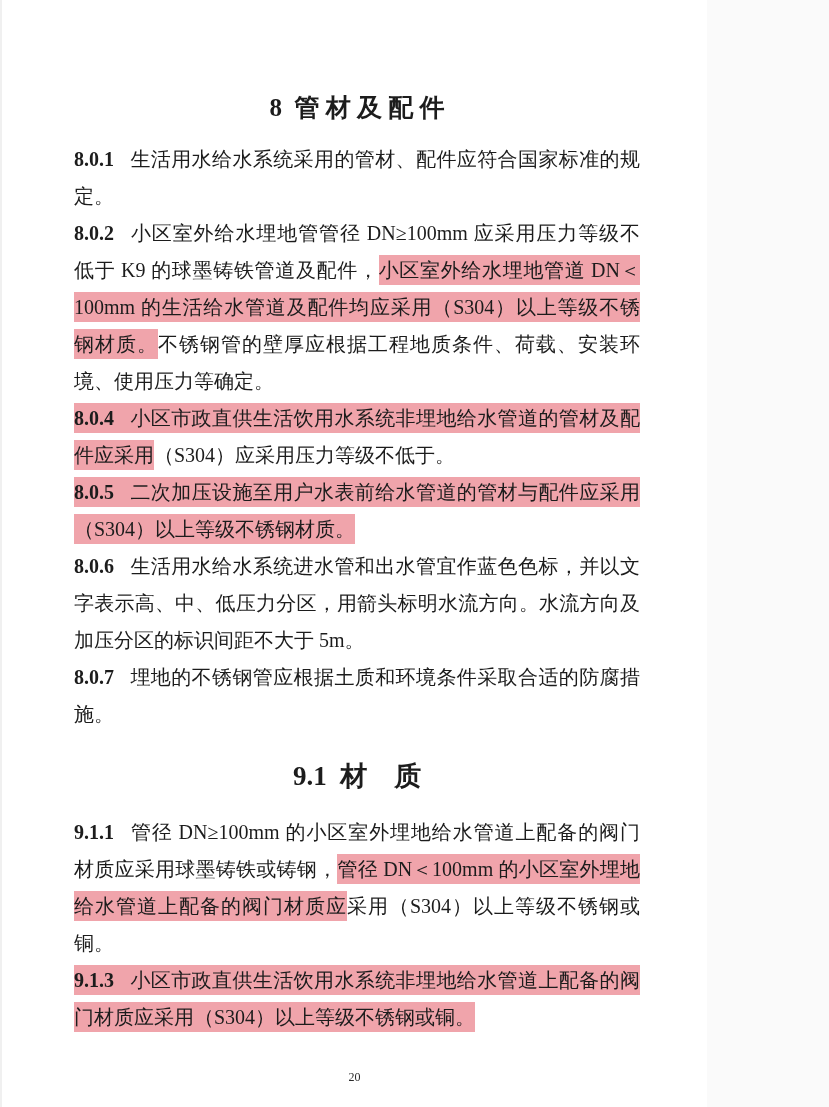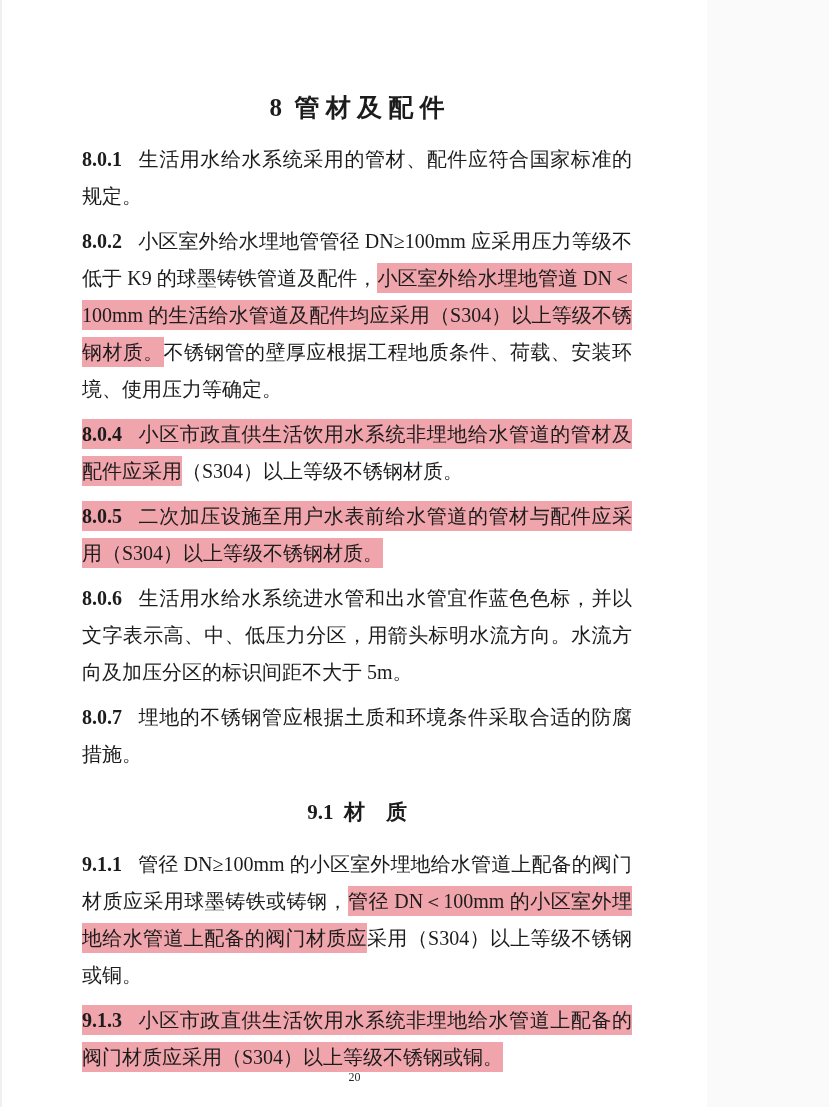--- a/index.html
+++ b/index.html
@@ -33,28 +33,28 @@
     font-weight: bold;
     font-size: 25px;
     line-height: 1.3;
     white-space: pre;
     margin: 22px 0 16px 0;
     color: var(--text-color);
   }
   .section-heading {
     text-align: center;
     font-weight: bold;
-    font-size: 21px;
+    font-size: 27px;
     line-height: 1.3;
     white-space: pre;
     margin: 26px 0 20px 0;
     color: var(--text-color);
   }
   p.clause {
-    margin: 8px;
+    margin: 0;
     font-size: 20px;
     line-height: 37px;
     text-align: justify;
     text-justify: inter-ideograph;
     color: var(--text-color);
   }
   .num {
     font-weight: bold;
     padding-right: 16px;
   }
@@ -74,21 +74,21 @@
   }
 </style>
 </head>
 <body>
 
 <div class="page">
   <div class="content">
       <div class="chapter-heading">8  管 材 及 配 件</div>
       <p class="clause"><span class="num">8.0.1</span><span class="seg">生活用水给水系统采用的管材、配件应符合国家标准的规定。</span></p>
       <p class="clause"><span class="num">8.0.2</span><span class="seg">小区室外给水埋地管管径 DN≥100mm 应采用压力等级不低于 K9 的球墨铸铁管道及配件，</span><span class="hl seg">小区室外给水埋地管道 DN＜100mm 的生活给水管道及配件均应采用（S304）以上等级不锈钢材质。</span><span class="seg">不锈钢管的壁厚应根据工程地质条件、荷载、安装环境、使用压力等确定。</span></p>
-      <p class="clause"><span class="hl num">8.0.4</span><span class="hl seg">小区市政直供生活饮用水系统非埋地给水管道的管材及配件应采用</span><span class="seg">（S304）以上等级不锈钢材质。</span></p>
+      <p class="clause"><span class="hl num">8.0.4</span><span class="hl seg">小区市政直供生活饮用水系统非埋地给水管道的管材及配件应采用</span><span class="seg">（S304）应采用压力等级不低于。</span></p>
       <p class="clause"><span class="hl num">8.0.5</span><span class="hl seg">二次加压设施至用户水表前给水管道的管材与配件应采用（S304）以上等级不锈钢材质。</span></p>
       <p class="clause"><span class="num">8.0.6</span><span class="seg">生活用水给水系统进水管和出水管宜作蓝色色标，并以文字表示高、中、低压力分区，用箭头标明水流方向。水流方向及加压分区的标识间距不大于 5m。</span></p>
       <p class="clause"><span class="num">8.0.7</span><span class="seg">埋地的不锈钢管应根据土质和环境条件采取合适的防腐措施。</span></p>
       <div class="section-heading">9.1  材    质</div>
       <p class="clause"><span class="num">9.1.1</span><span class="seg">管径 DN≥100mm 的小区室外埋地给水管道上配备的阀门材质应采用球墨铸铁或铸钢，</span><span class="hl seg">管径 DN＜100mm 的小区室外埋地给水管道上配备的阀门材质应</span><span class="seg">采用（S304）以上等级不锈钢或铜。</span></p>
       <p class="clause"><span class="hl num">9.1.3</span><span class="hl seg">小区市政直供生活饮用水系统非埋地给水管道上配备的阀门材质应采用（S304）以上等级不锈钢或铜。</span></p>
     </div>
   <div class="page-number">20</div>
 </div>
 

